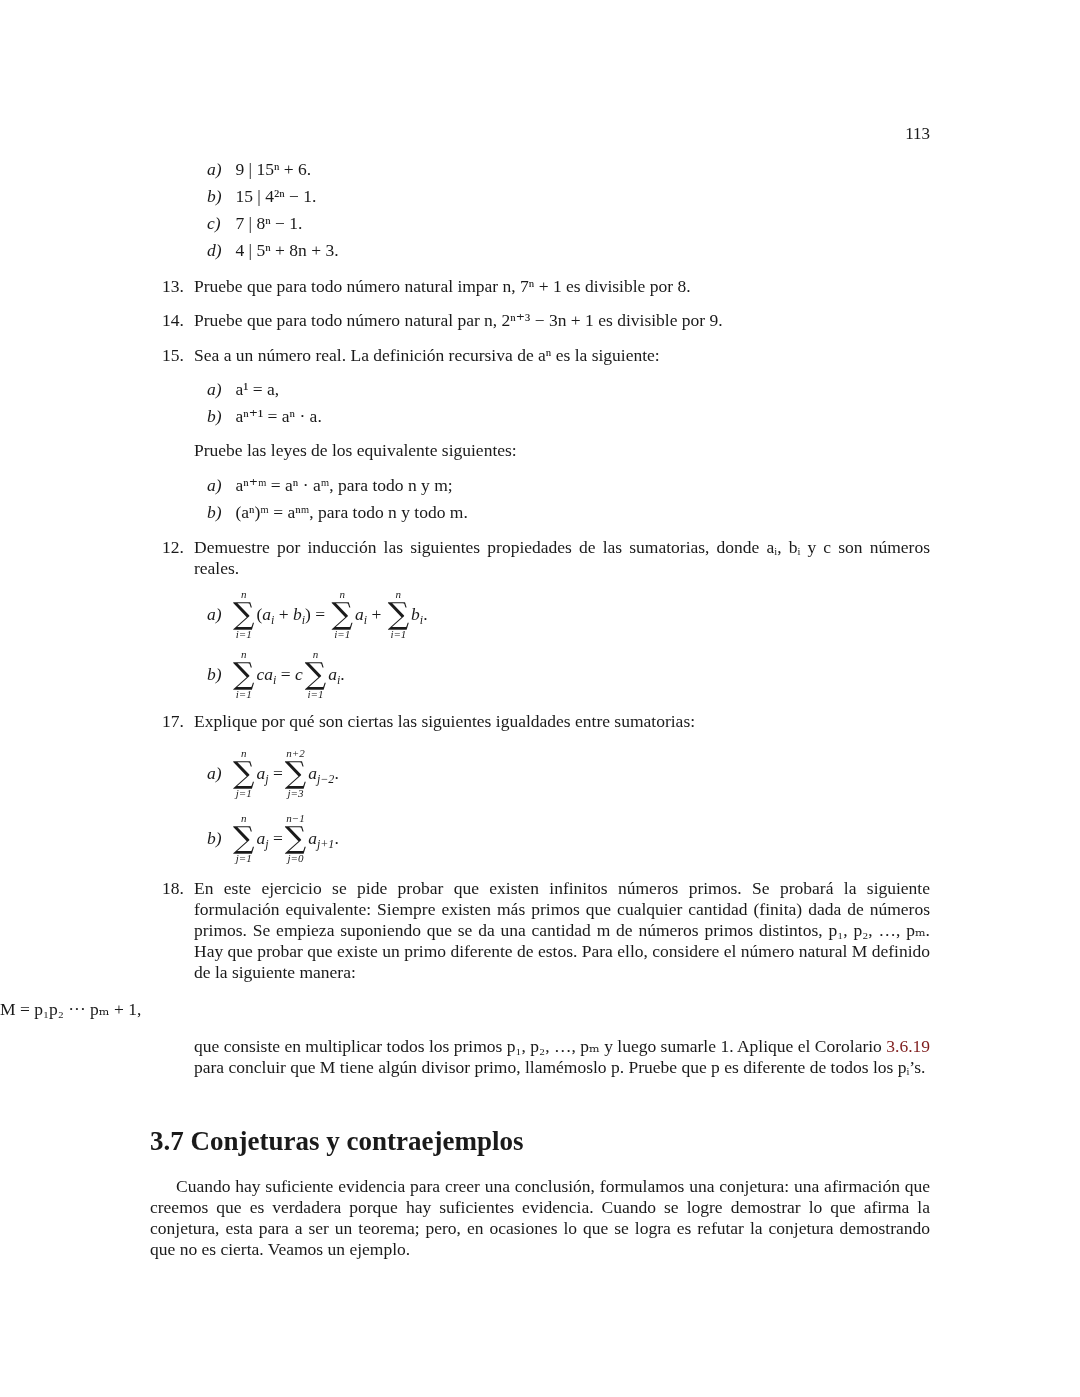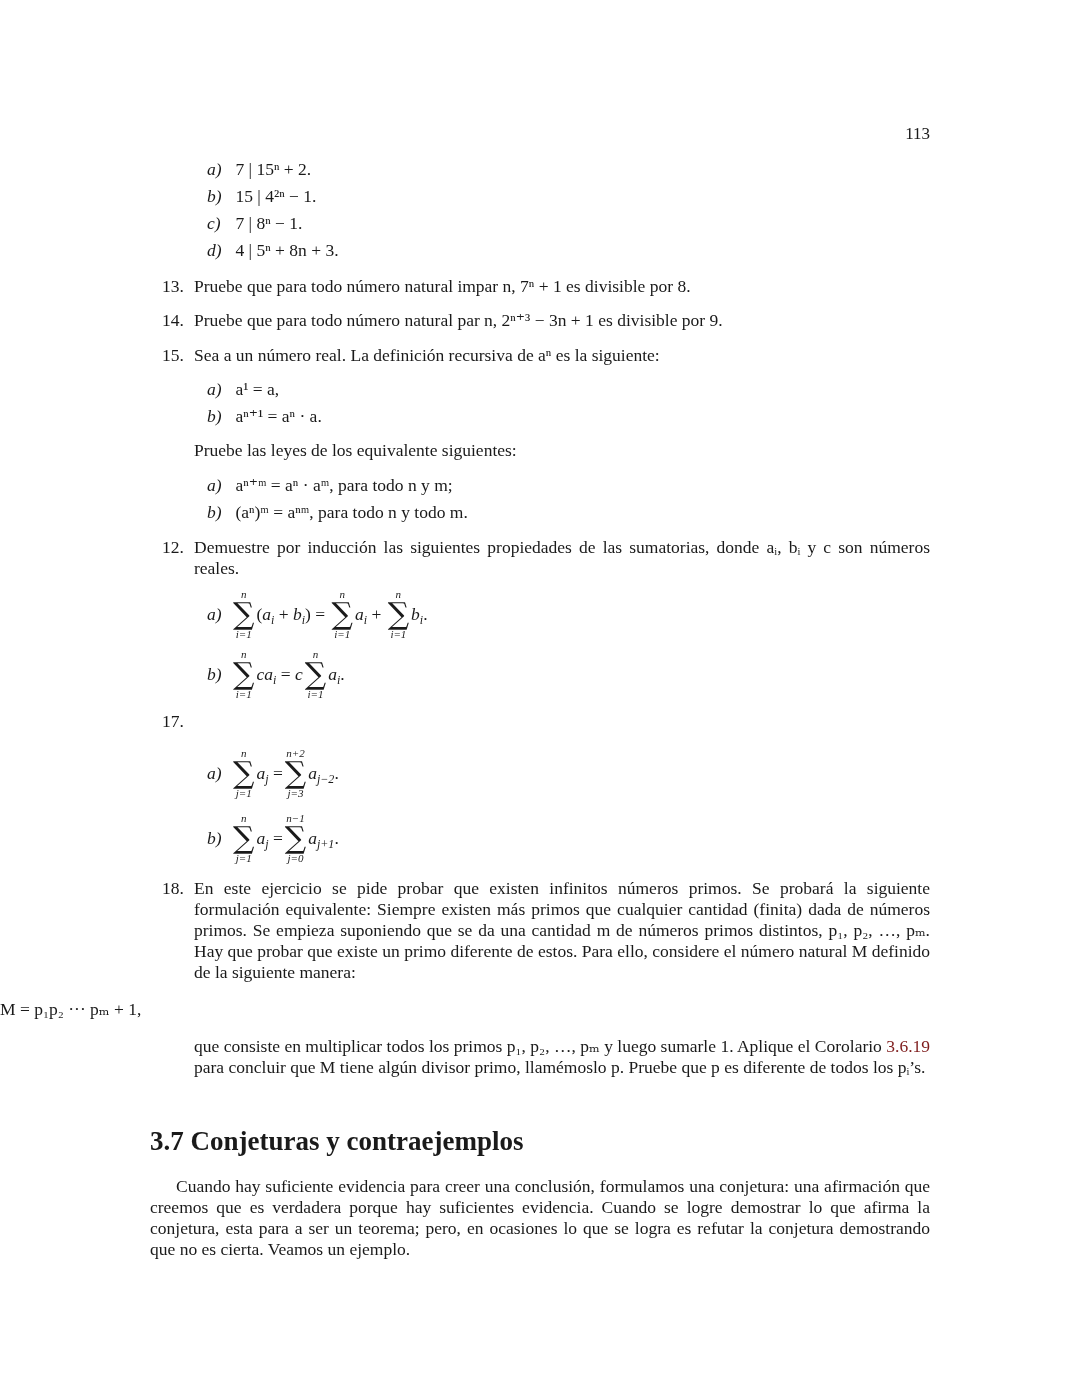--- a/index.html
+++ b/index.html
@@ -25,21 +25,21 @@
 </style>
 </head>
 <body>
 
 <div class="page">
 
   <div class="pagenum">113</div>
 
   <div class="txt sub" style="top:151px">
     <span class="lbl">a)</span>
-    <span>7 | 15ⁿ + 2.</span>
+    <span>9 | 15ⁿ + 6.</span>
   </div>
   <div class="txt sub" style="top:178px">
     <span class="lbl">b)</span>
     <span>15 | 4²ⁿ − 1.</span>
   </div>
   <div class="txt sub" style="top:205px">
     <span class="lbl">c)</span>
     <span>7 | 8ⁿ − 1.</span>
   </div>
   <div class="txt sub" style="top:232px">
@@ -107,20 +107,21 @@
     <span><i>ca<sub>i</sub></i> = <i>c</i></span>
     <span class="sum">
         <span class="lim">n</span>
         <span class="sig">∑</span>
         <span class="lim">i=1</span>
       </span>
     <span><i>a<sub>i</sub></i>.</span>
   </div>
 
   <div class="txt num" style="top:703px">17.</div>
+  <div class="txt item-text" style="top:703px">Explique por qué son ciertas las siguientes igualdades entre sumatorias:</div>
 
   <div class="txt sub mathrow" style="top:735px">
     <span class="lbl">a)</span>
     <span class="sum">
         <span class="lim">n</span>
         <span class="sig">∑</span>
         <span class="lim">j=1</span>
       </span>
     <span><i>a<sub>j</sub></i> =</span>
     <span class="sum">

